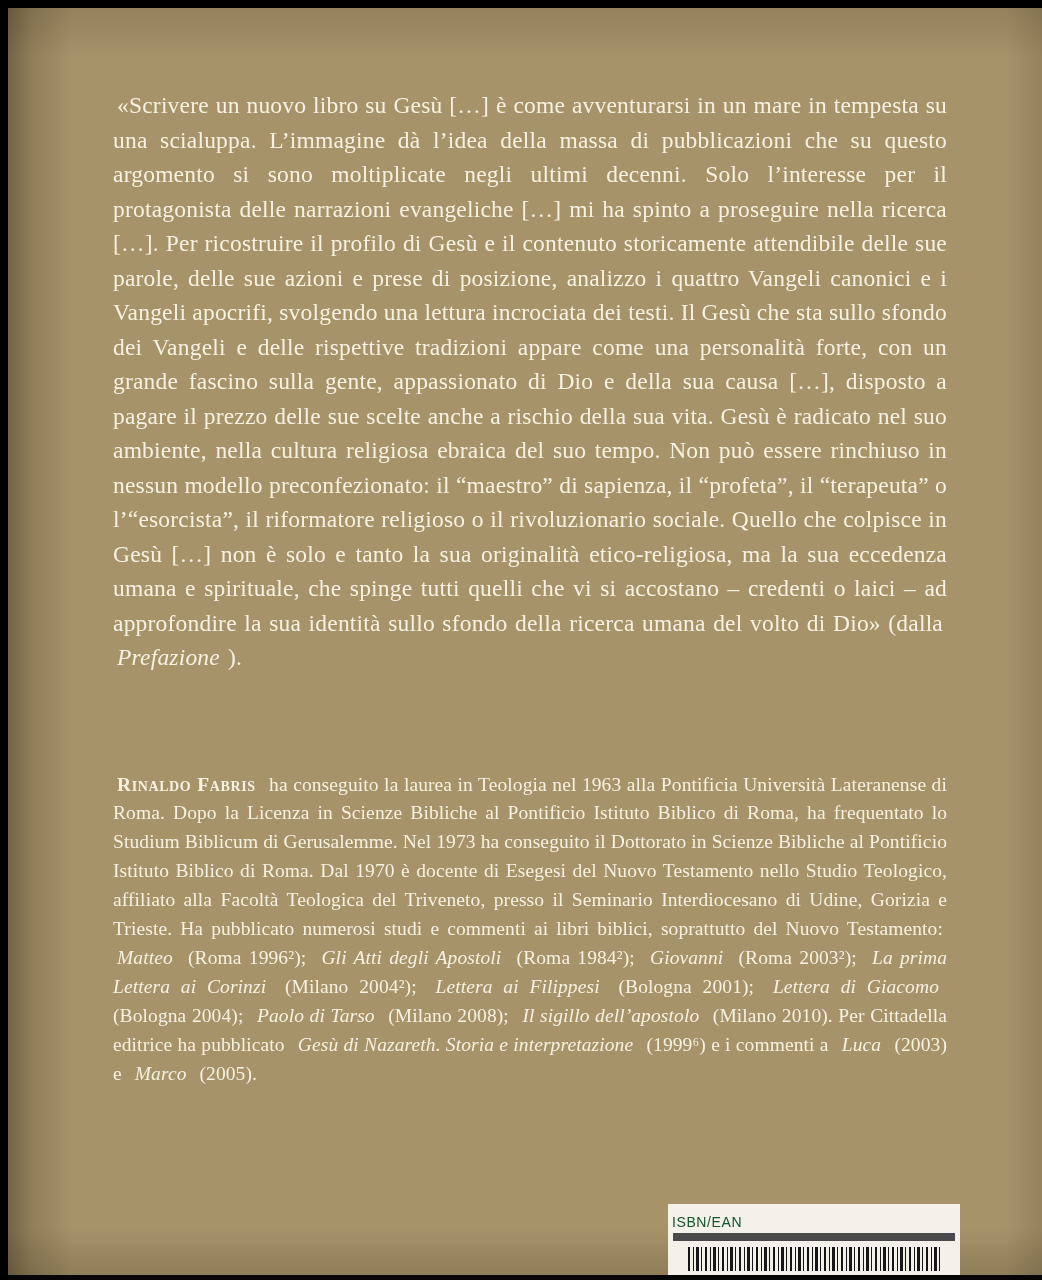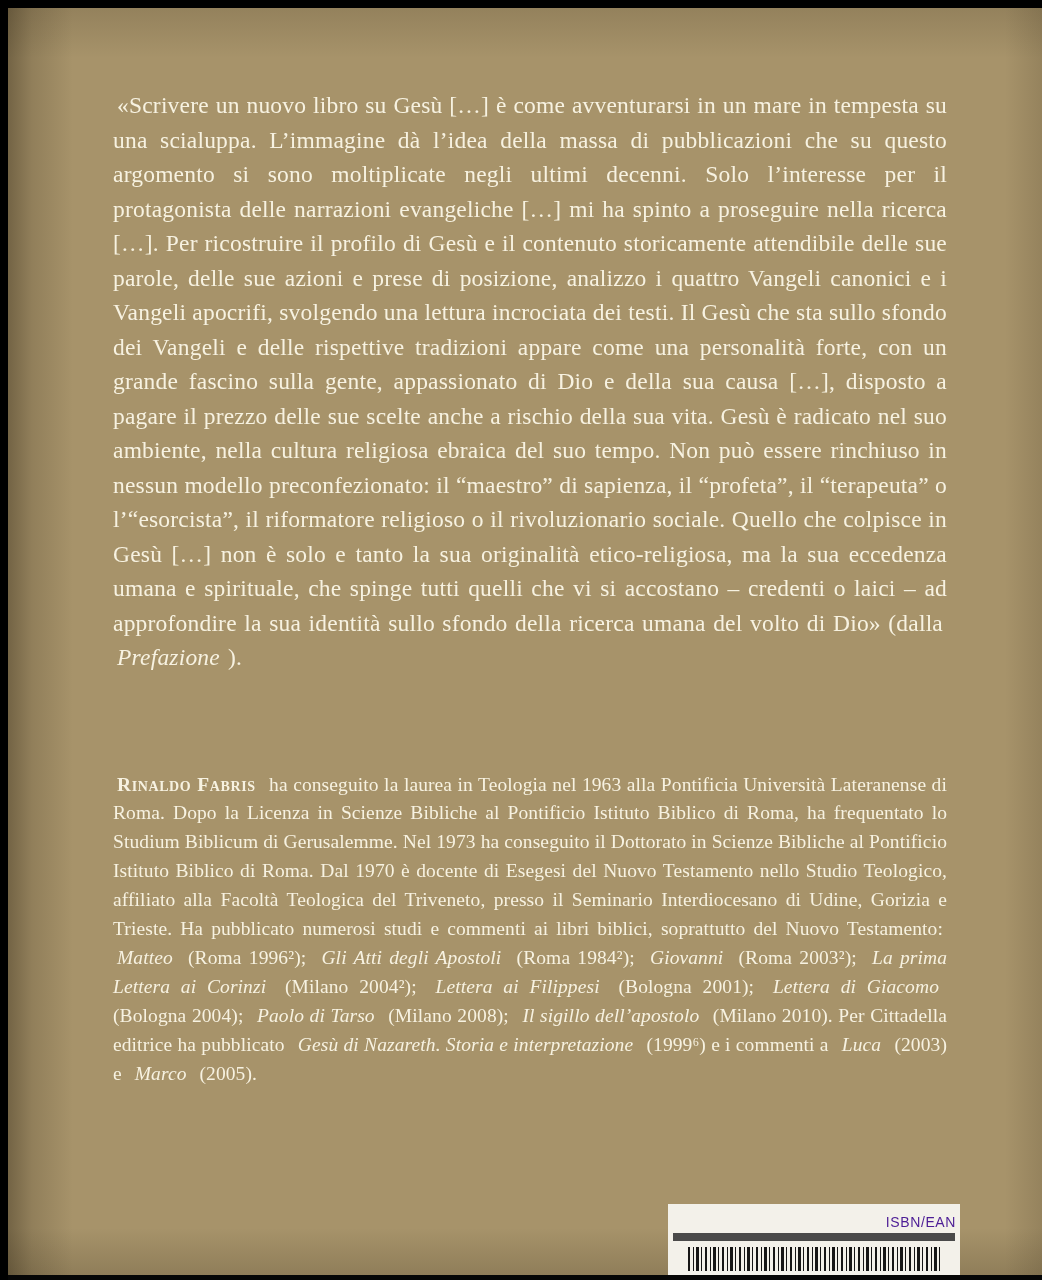--- a/index.html
+++ b/index.html
@@ -44,24 +44,24 @@
   .isbn-box {
     position:absolute;
     left:660px; top:1196px;
     width:292px; height:71px;
     background:#f3f1ea;
     display:flex;
     flex-direction:column;
     overflow:hidden;
   }
   .isbn-label {
-    text-align:right;
+    text-align:left;
     font-family:"Liberation Sans", sans-serif;
     font-size:14px;
-    color:#4c1d95;
+    color:#14532d;
     padding:6px 0 3px 0;
     letter-spacing:0.6px;
   }
   .isbn-rule {
     height:1px;
     background:#4a4a4a;
     margin:0 1px;
   }
   .barcode {
     flex:1;

